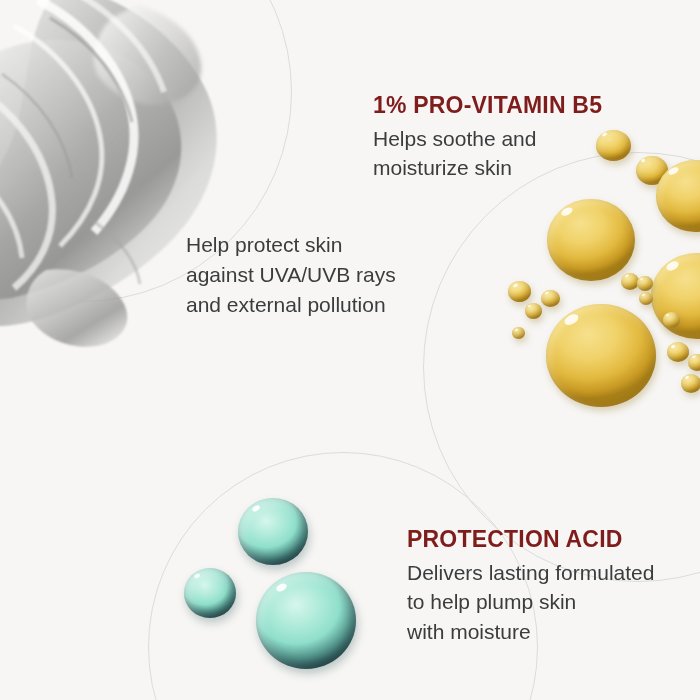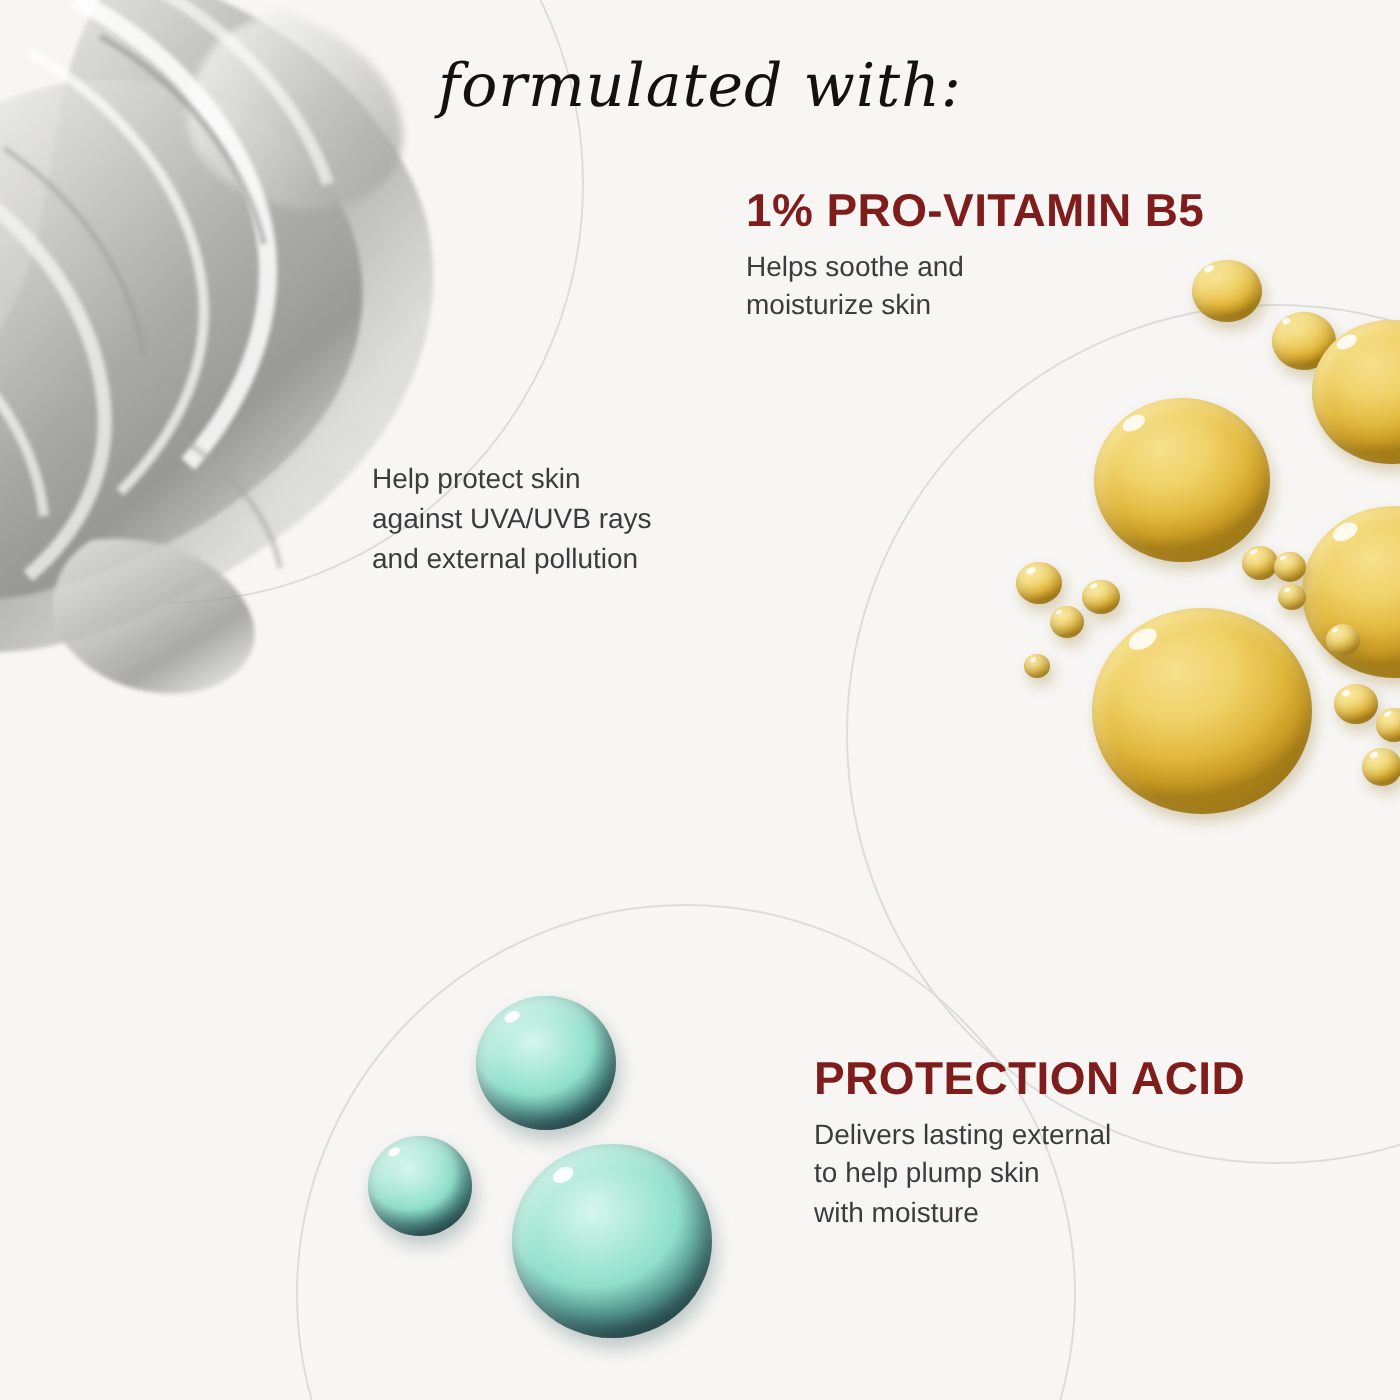--- a/index.html
+++ b/index.html
@@ -82,21 +82,21 @@
   .title{
     font-size:23px;
     font-weight:700;
     color:#7f1d1d;
     letter-spacing:.2px;
     line-height:1.20;
     margin:0 0 4px 0;
     white-space:pre-line;
   }
   .body{
-    font-size:14px;
+    font-size:21px;
     font-weight:400;
     color:#3a3c3e;
     line-height:1.42;
     margin:0;
     white-space:pre-line;
   }
 
   .block-b5{left:373px;top:92px;width:300px;}
   .block-spf{left:186px;top:230px;width:255px;}
   .block-hya{left:407px;top:526px;width:285px;}
@@ -186,34 +186,33 @@
     <div class="drop oil tiny" style="left:688px;top:354px;width:18px;height:17px;"></div>
     <div class="drop oil tiny" style="left:681px;top:374px;width:20px;height:19px;"></div>
   </div>
 
   <div>
     <div class="drop gel" style="left:238px;top:498px;width:70px;height:67px;"></div>
     <div class="drop gel" style="left:184px;top:568px;width:52px;height:50px;"></div>
     <div class="drop gel" style="left:256px;top:572px;width:100px;height:97px;"></div>
   </div>
 
-  <div class="header">formulated with:</div>
 
   <div class="block block-b5">
     <p class="title">1% PRO-VITAMIN B5</p>
     <p class="body">Helps soothe and
 moisturize skin</p>
   </div>
 
   <div class="block block-spf">
     <p class="body">Help protect skin
 against UVA/UVB rays
 and external pollution</p>
   </div>
 
   <div class="block block-hya">
     <p class="title">PROTECTION ACID</p>
-    <p class="body">Delivers lasting external
+    <p class="body">Delivers lasting formulated
 to help plump skin
 with moisture</p>
   </div>
 
 </div>
 
 </body></html>

